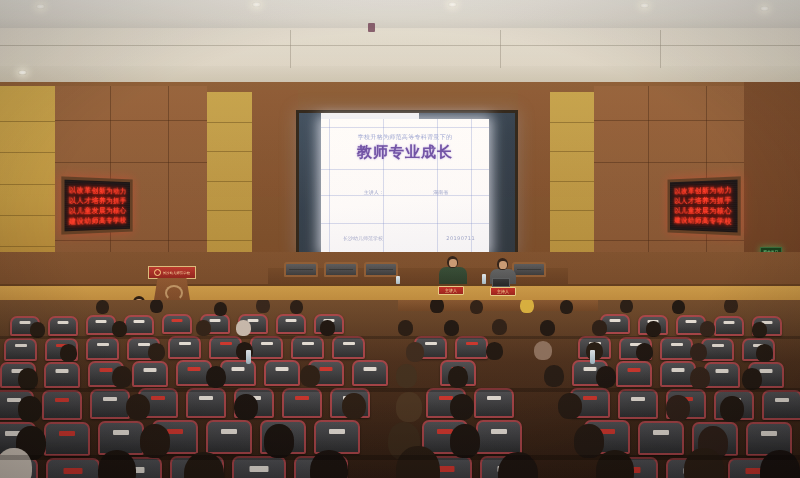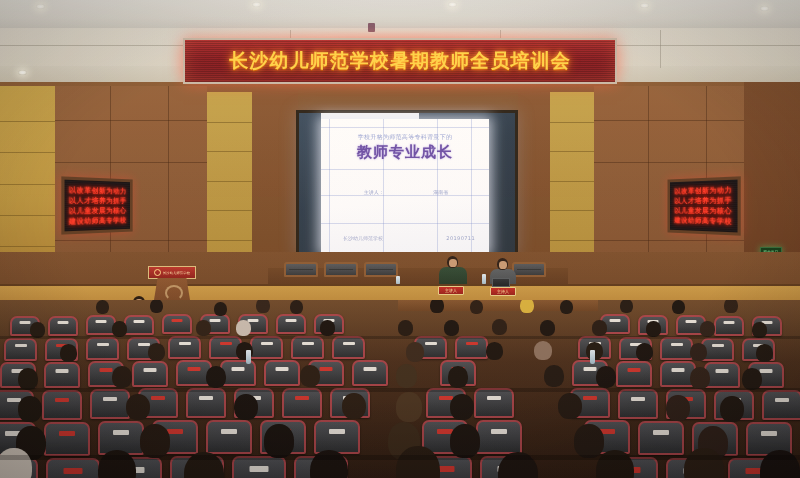--- a/index.html
+++ b/index.html
@@ -256,26 +256,20 @@
   <div class="wood-line" style="left:648px;top:86px;width:1px;height:200px;"></div>
   <div class="wood-line" style="left:706px;top:86px;width:1px;height:200px;"></div>
   <div class="wood-panel" style="left:744px;top:82px;width:56px;height:206px;
        background:linear-gradient(180deg,#7a4a2a 0%,#63381f 100%);"></div>
 
   <div class="wood-panel" style="left:252px;top:90px;width:46px;height:190px;
        background:linear-gradient(180deg,#8a5733 0%,#724727 100%);"></div>
   <div class="wood-panel" style="left:518px;top:90px;width:32px;height:190px;
        background:linear-gradient(180deg,#8a5733 0%,#724727 100%);"></div>
 
-  <div class="banner-wrap">
-    <div class="banner-glow"></div>
-    <div class="banner">
-      <div class="banner-text">长沙幼儿师范学校暑期教师全员培训会</div>
-    </div>
-  </div>
 
   <div class="screen-frame">
     <div class="screen-dark"></div>
     <div class="screen-topwhite"></div>
     <div class="slide">
       <div class="gl-h" style="top:8px"></div>
       <div class="gl-h" style="top:50px"></div>
       <div class="gl-h" style="top:76px"></div>
       <div class="gl-h" style="top:104px"></div>
       <div class="gl-v" style="left:8px"></div>

